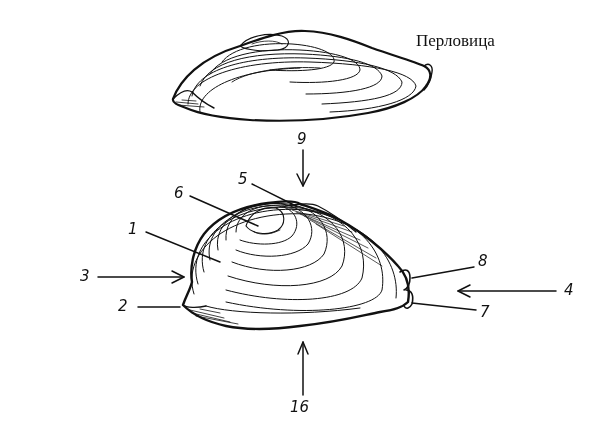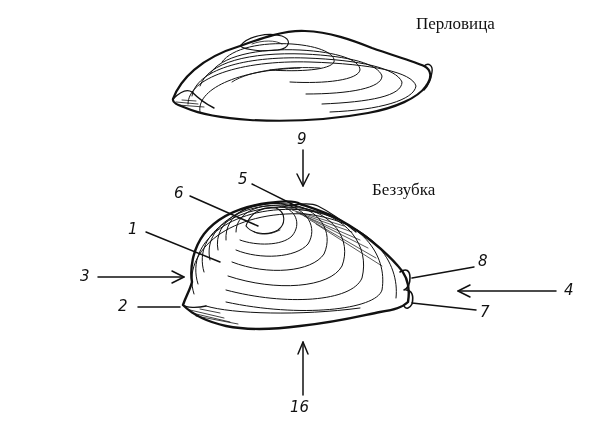--- a/index.html
+++ b/index.html
@@ -99,22 +99,21 @@
 
         <line x1="303" y1="150" x2="303" y2="186"></line>
         <path d="M297,174 L303,186 L309,174"></path>
 
         <line x1="303" y1="395" x2="303" y2="342"></line>
         <path d="M298,354 L303,342 L308,354"></path>
       </g>
     </g>
   </svg>
 
-  <div class="title" style="left:416px; top:14px;">Перловица</div>
-  <div class="title" style="left:372px; top:180px;">Беззубка</div>
+  <div class="title" style="left:416px; top:31px;">Перловица</div>
 
   <div class="num" style="left:128px; top:222px;">1</div>
   <div class="num" style="left:118px; top:299px;">2</div>
   <div class="num" style="left:80px; top:269px;">3</div>
   <div class="num" style="left:564px; top:283px;">4</div>
   <div class="num" style="left:238px; top:172px;">5</div>
   <div class="num" style="left:174px; top:186px;">6</div>
   <div class="num" style="left:480px; top:305px;">7</div>
   <div class="num" style="left:478px; top:254px;">8</div>
   <div class="num" style="left:297px; top:132px;">9</div>

